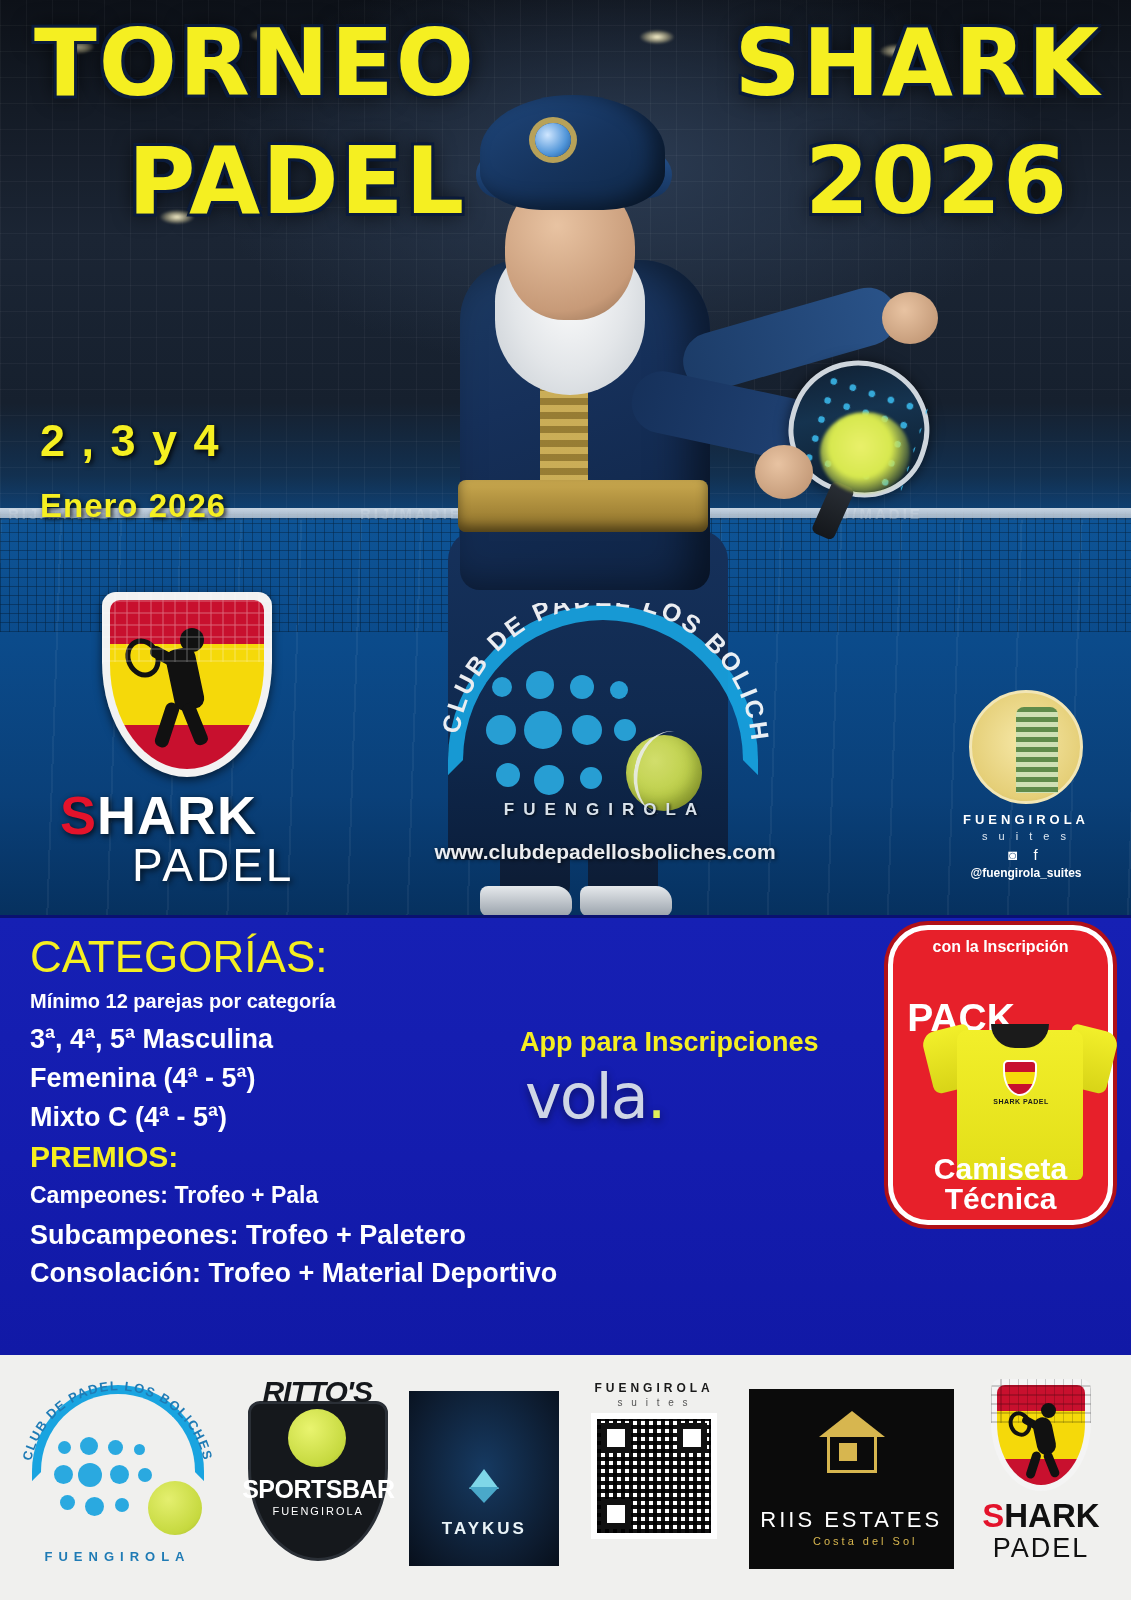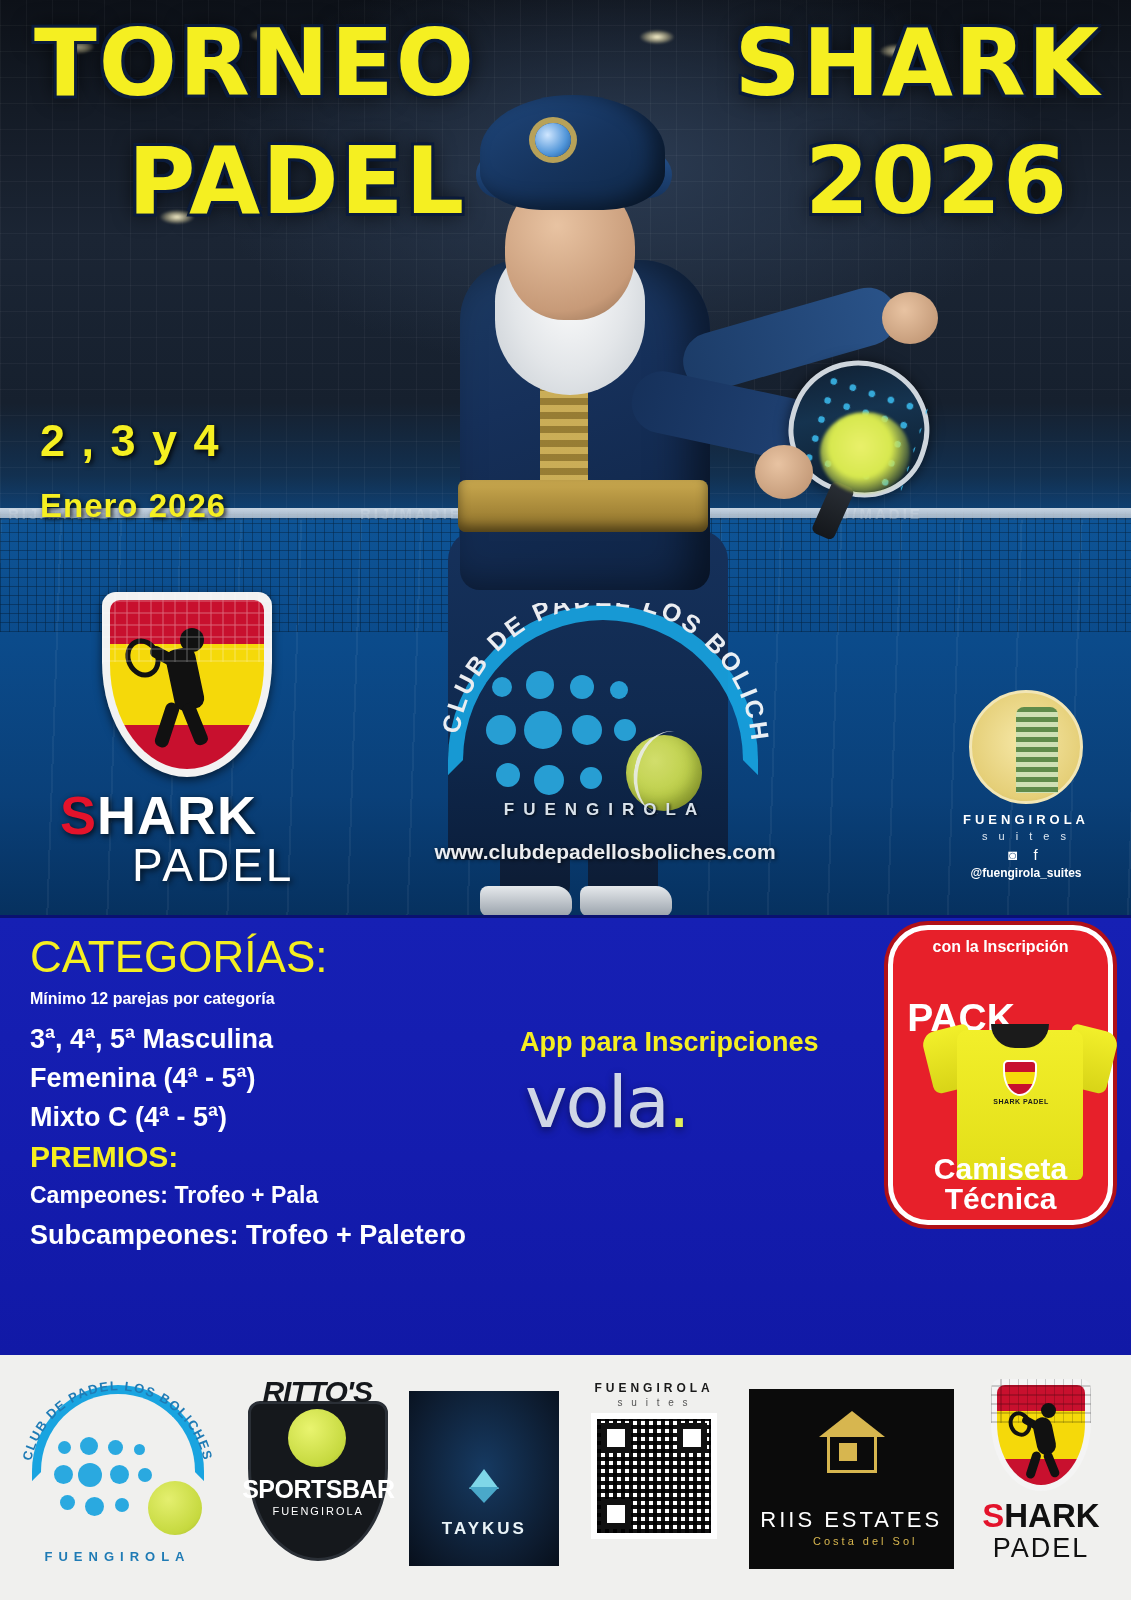--- a/index.html
+++ b/index.html
@@ -322,21 +322,21 @@
     position:absolute; left:0; top: 915px; width: 1131px; height: 440px;
     background: linear-gradient(180deg, #1620b4 0%, #141cae 55%, #1119a6 100%);
     border-top: 3px solid #0a1170;
   }
   .cat-title {
     position:absolute; left: 30px; top: 14px;
     color:#f5ef21; font-size: 44px; font-weight: 400;
   }
   .cat-min {
     position:absolute; left: 30px; top: 72px;
-    color:#ffffff; font-size: 16px; font-weight: 700;
+    color:#ffffff; font-size: 20px; font-weight: 700;
   }
   .cat-l1 { position:absolute; left: 30px; top: 106px; color:#fff; font-size: 27px; font-weight:700; }
   .cat-l2 { position:absolute; left: 30px; top: 145px; color:#fff; font-size: 27px; font-weight:700; }
   .cat-l3 { position:absolute; left: 30px; top: 184px; color:#fff; font-size: 27px; font-weight:700; }
   .prem-title { position:absolute; left: 30px; top: 222px; color:#f5ef21; font-size: 30px; font-weight:700; }
   .prem-1 { position:absolute; left: 30px; top: 264px; color:#fff; font-size: 23px; font-weight:700; }
   .prem-2 { position:absolute; left: 30px; top: 302px; color:#fff; font-size: 27px; font-weight:700; }
   .prem-3 { position:absolute; left: 30px; top: 340px; color:#fff; font-size: 27px; font-weight:700; }
 
   .footer-line {
@@ -351,21 +351,21 @@
     vertical-align:-4px; margin: 0 6px 0 4px;
   }
 
   
   .app-text {
     position:absolute; left: 520px; top: 1027px;
     color:#f5ef21; font-size: 27px; font-weight:700;
   }
   .vola {
     position:absolute; left: 525px; top: 1060px;
-    color:#cfd6e6; font-size: 72px; font-weight: 400; letter-spacing: -2px;
+    color:#cfd6e6; font-size: 62px; font-weight: 400; letter-spacing: -2px;
     font-family: "DejaVu Sans", sans-serif;
     text-shadow: 0 3px 8px rgba(0,0,0,.45);
   }
   .vola .dot { color:#e1ef5a; }
 
   
   .welcome {
     position:absolute; right: 18px; top: 925px; width: 225px; height: 300px;
     background: #e7202a;
     border: 5px solid #ffffff;
@@ -682,20 +682,21 @@
   <div class="info">
     <div class="cat-title">CATEGORÍAS:</div>
     <div class="cat-min">Mínimo 12 parejas por categoría</div>
     <div class="cat-l1">3ª, 4ª, 5ª Masculina</div>
     <div class="cat-l2">Femenina  (4ª - 5ª)</div>
     <div class="cat-l3">Mixto C (4ª - 5ª)</div>
 
     <div class="prem-title">PREMIOS:</div>
     <div class="prem-1">Campeones: Trofeo + Pala</div>
     <div class="prem-2">Subcampeones: Trofeo + Paletero</div>
+    <div class="prem-3">Consolación: Trofeo + Material Deportivo</div>
 
   </div>
 
   <div class="app-text">App para Inscripciones</div>
   <div class="vola"><span>vola</span><span class="dot">.</span></div>
 
   <div class="welcome">
     <div class="wp-con">con la Inscripción</div>
     <div class="wp-pack">PACK</div>
     <div class="shirt">

